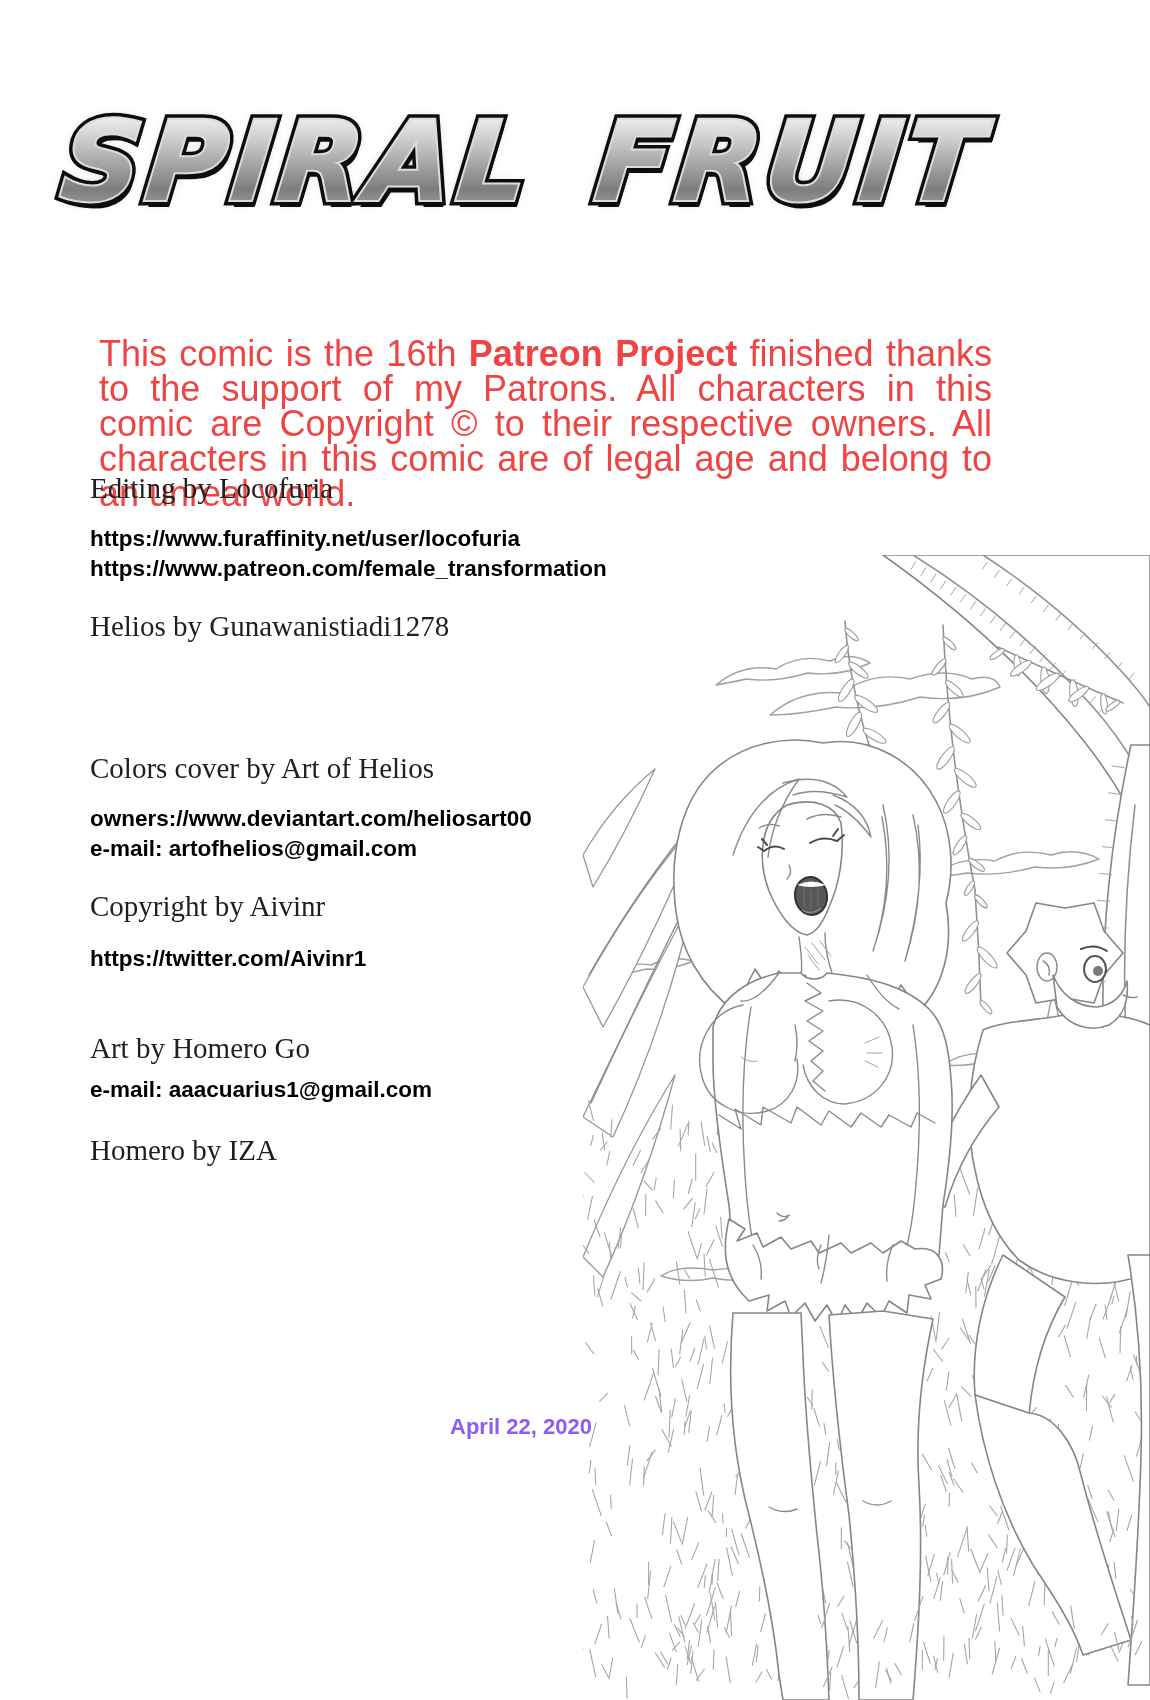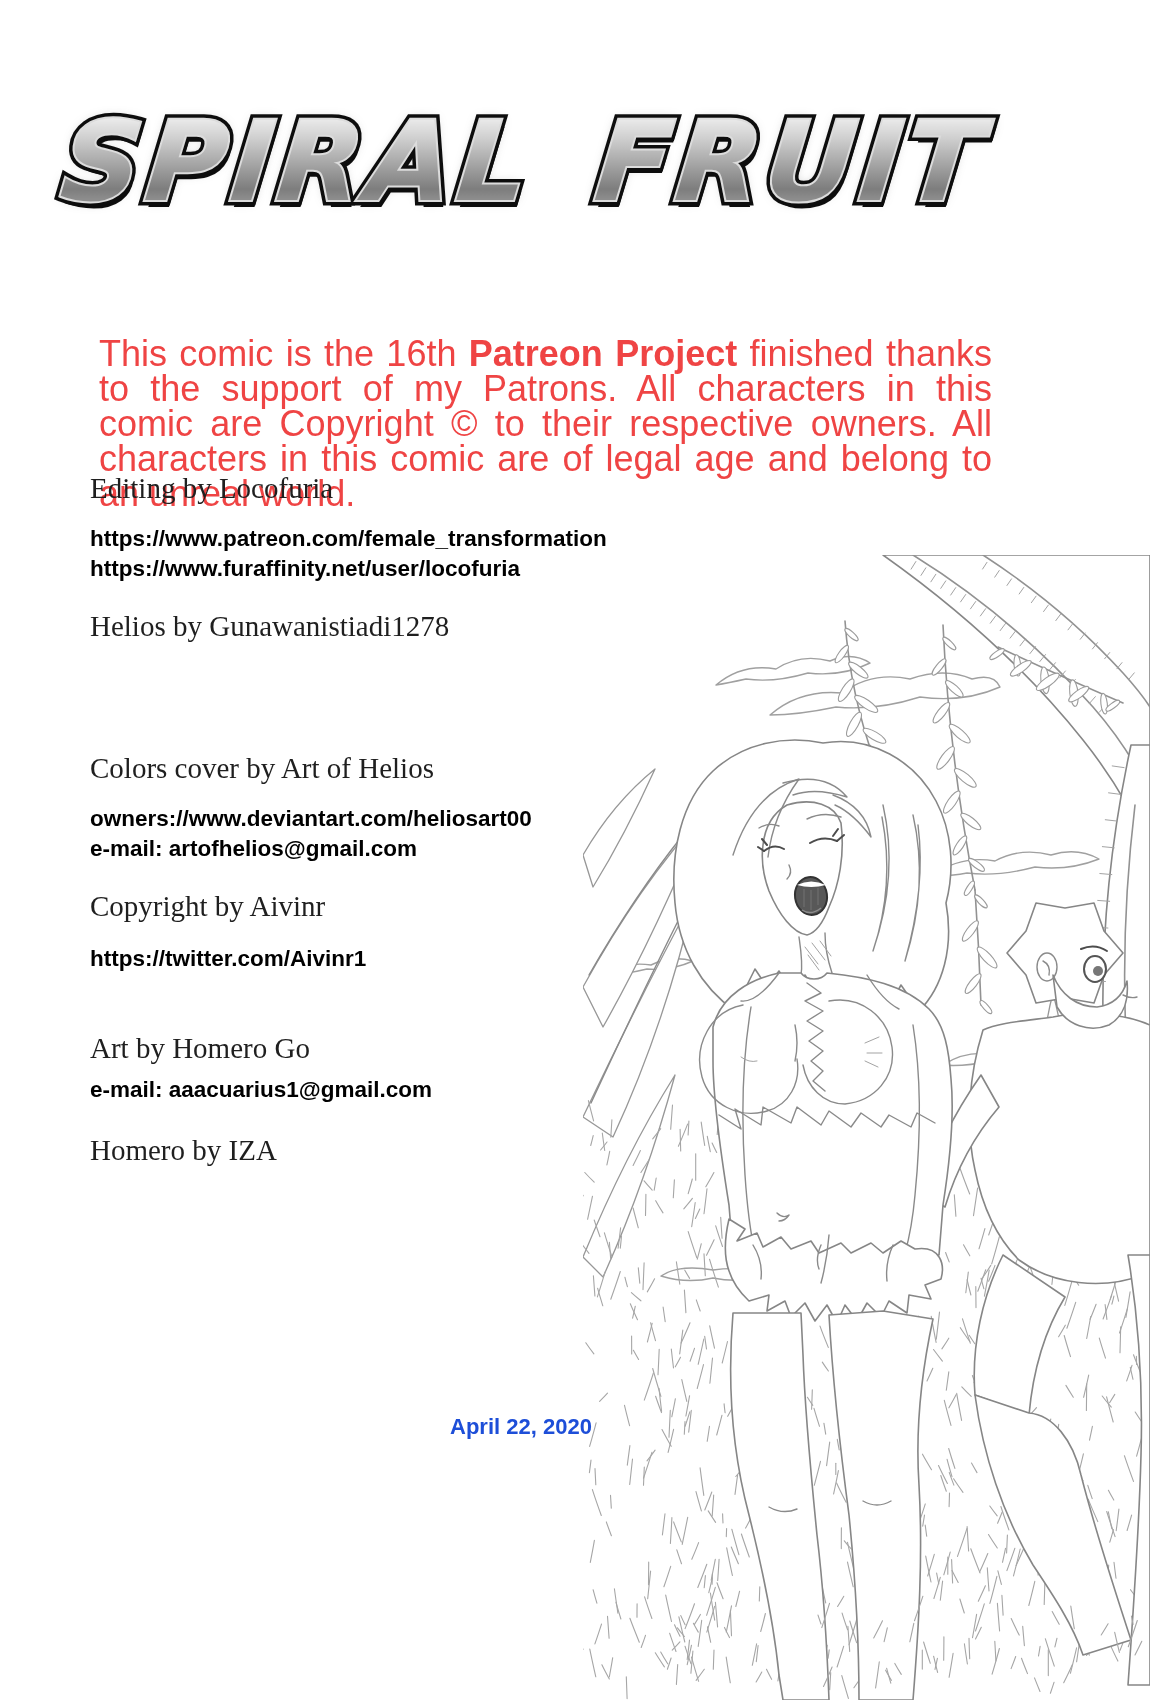--- a/index.html
+++ b/index.html
@@ -26,21 +26,21 @@
 
   
   .intro { position:absolute; left:99px; top:300px; width:893px;
     font-size:36px; line-height:35px; text-align:justify; color:#ef4444; }
   .intro b { font-weight:bold; }
 
   
   .credit-heading { position:absolute; left:90px; font-size:29px; color:#1f1f1f; white-space:nowrap;font-family:Liberation Serif, serif; }
   .credit-links { position:absolute; left:90px; font-weight:bold; font-size:22.5px;
     line-height:29.5px; color:#000; white-space:nowrap; }
-  .publish-date { position:absolute; left:450px; top:1414px; font-weight:bold; font-size:22px; color:#1d4ed8; }
+  .publish-date { position:absolute; left:450px; top:1414px; font-weight:bold; font-size:22px; color:#8b5cf6; }
 
   
   .ln   { fill:none; stroke:#a0a0a0; stroke-width:1.4; stroke-linecap:round; stroke-linejoin:round; }
   .ln2  { fill:none; stroke:#929292; stroke-width:1.6; stroke-linecap:round; stroke-linejoin:round; }
   .fig  { fill:#ffffff; stroke:#868686; stroke-width:1.6; stroke-linejoin:round; }
   .figln{ fill:none; stroke:#8a8a8a; stroke-width:1.4; stroke-linecap:round; stroke-linejoin:round; }
   .dark { fill:none; stroke:#4c4c4c; stroke-width:2; stroke-linecap:round; }
   .leafshape { fill:#ffffff; stroke:#979797; stroke-width:1.3; stroke-linejoin:round; }
   .grass-stroke { fill:none; stroke:#a6a6a6; stroke-width:1.1; stroke-linecap:round; }
   .hatch-stroke { fill:none; stroke:#a3a3a3; stroke-width:1; stroke-linecap:round; }
@@ -823,22 +823,22 @@
   <div class="title-wrap">
     <span class="title-layer title-outline">SPIRAL FRUIT</span>
     <span class="title-layer title-bevel">SPIRAL FRUIT</span>
     <span class="title-layer title-fill">SPIRAL FRUIT</span>
   </div>
 
   <p class="intro"><span>This comic is the 16th </span><b>Patreon Project</b><span> finished thanks to the support of my Patrons. All characters in this comic are Copyright © to their respective owners. All characters in this comic are of legal age and belong to an unreal world.</span></p>
 
   <div class="credit-heading" style="top:472px">Editing by Locofuria</div>
   <div class="credit-links" style="top:524px">
+    <div>https://www.furaffinity.net/user/locofuria</div>
     <div>https://www.patreon.com/female_transformation</div>
-    <div>https://www.furaffinity.net/user/locofuria</div>
   </div>
 
   <div class="credit-heading" style="top:610px">Helios by Gunawanistiadi1278</div>
   <div class="credit-links" style="top:664px">
   </div>
 
   <div class="credit-heading" style="top:752px">Colors cover by Art of Helios</div>
   <div class="credit-links" style="top:804px">
     <div>owners://www.deviantart.com/heliosart00</div>
     <div>e-mail: artofhelios@gmail.com</div>

